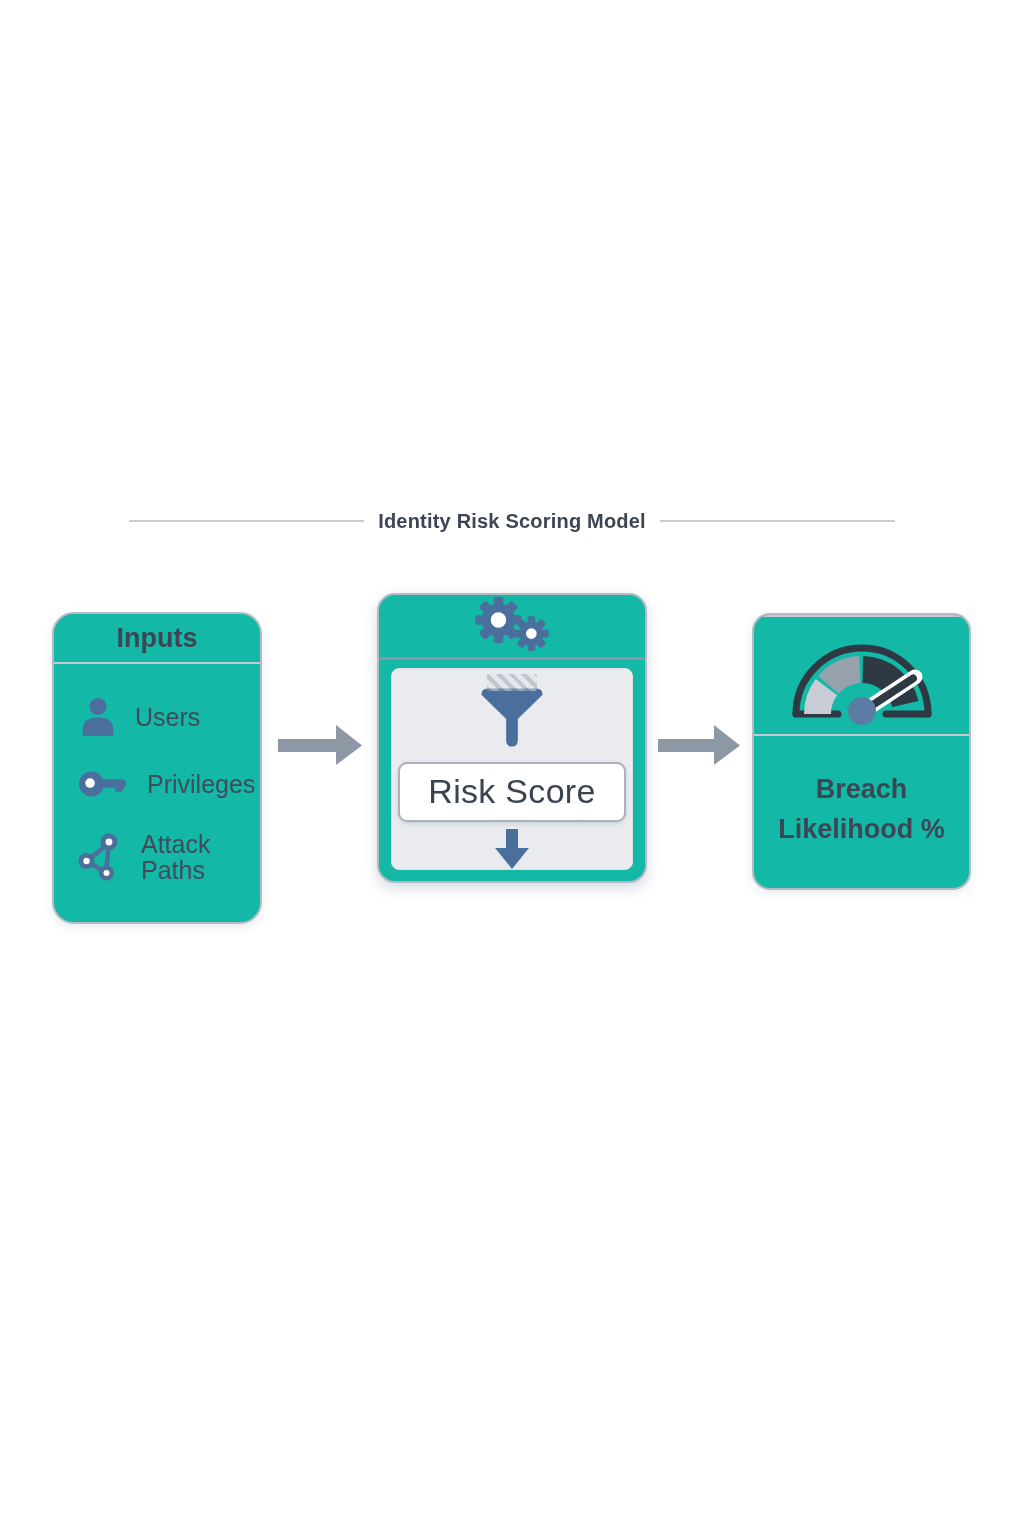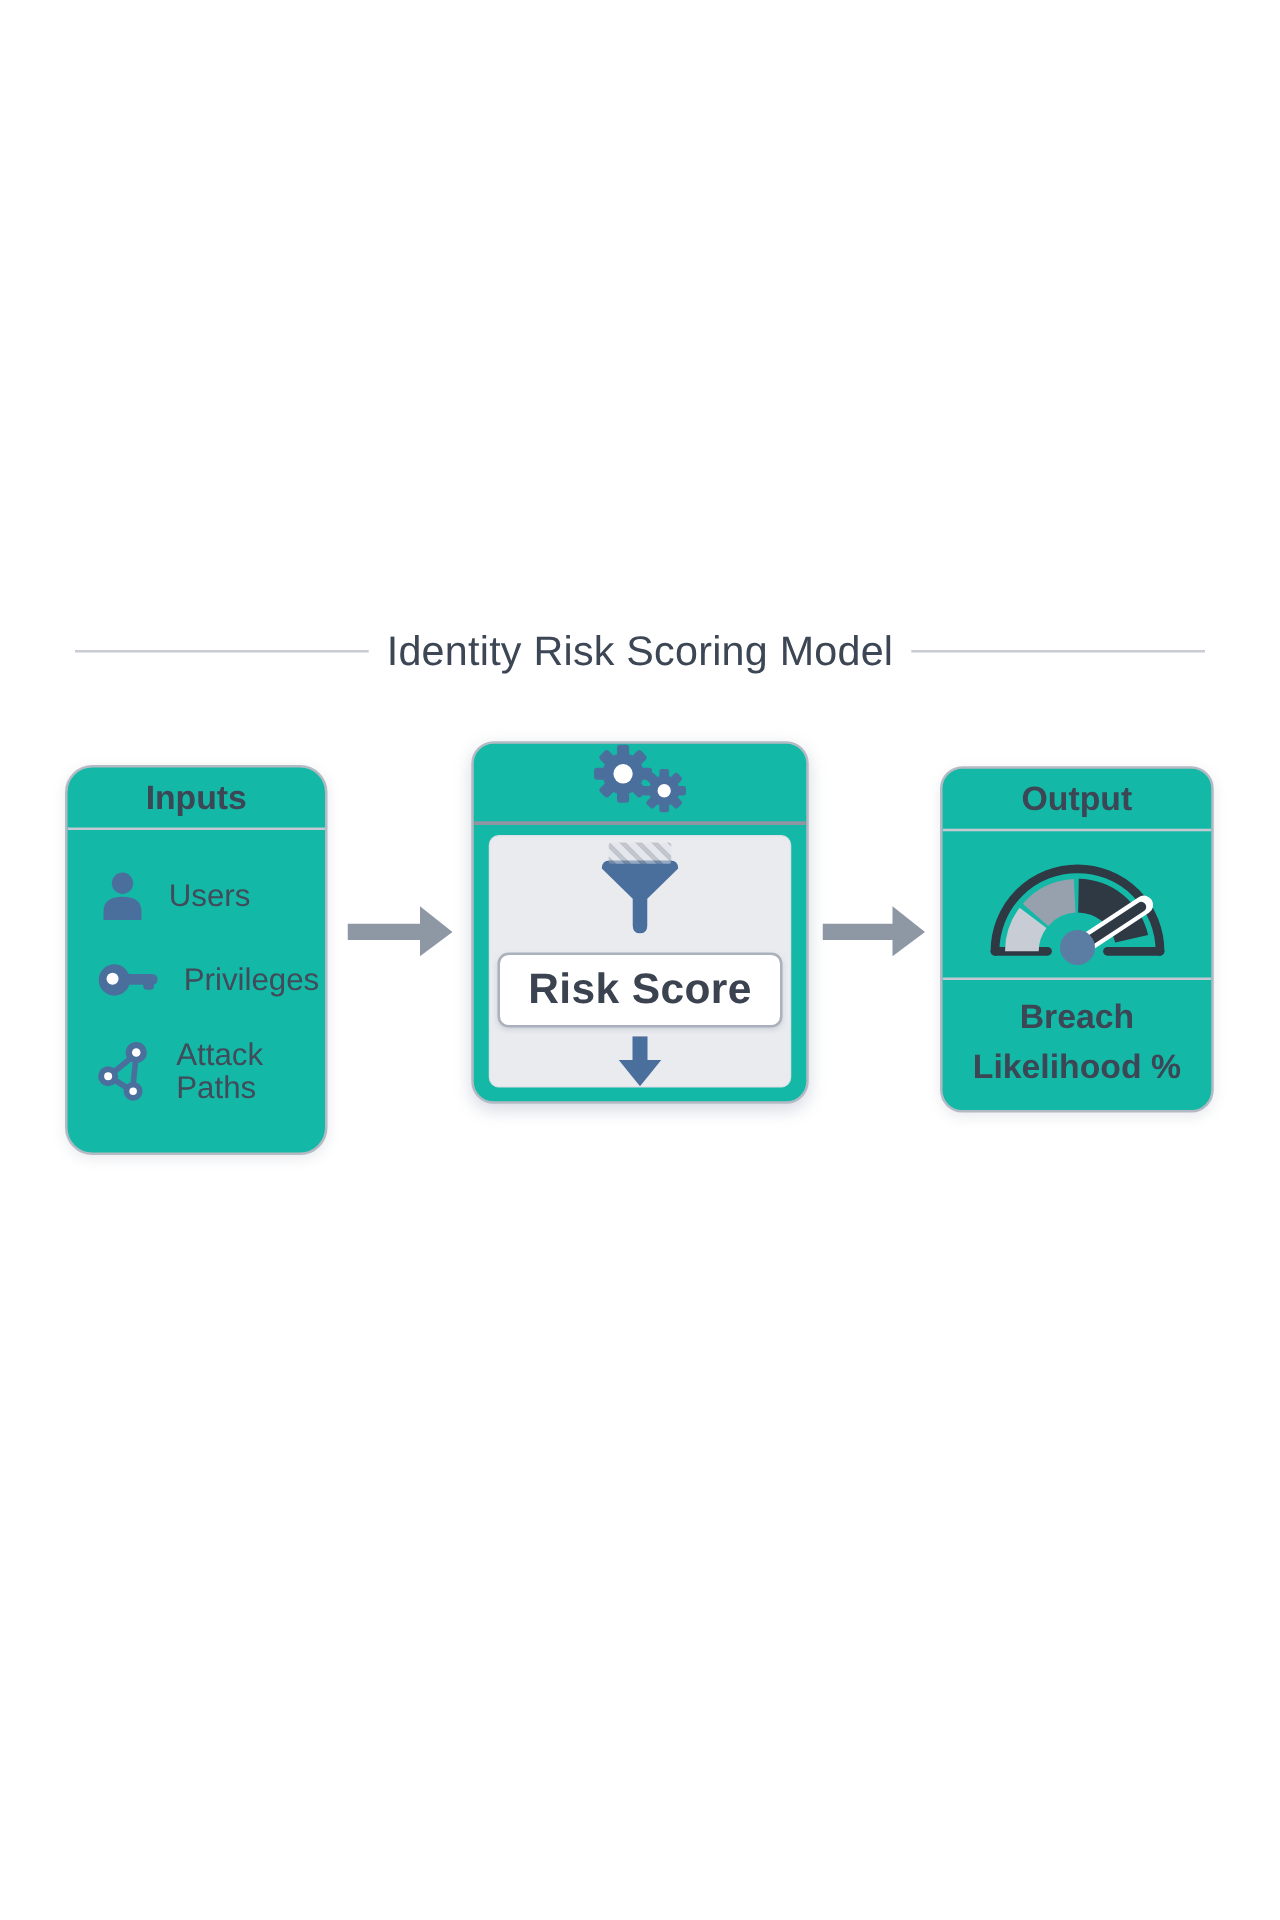--- a/index.html
+++ b/index.html
@@ -19,21 +19,21 @@
   }
   *{margin:0;padding:0;box-sizing:border-box;}
   html,body{background:#fff;}
   body{font-family:"Liberation Sans","DejaVu Sans",sans-serif;}
   .canvas{position:relative;width:1024px;height:1536px;background:#fff;overflow:hidden;}
 
   
   .title-row{position:absolute;top:498px;left:0;width:1024px;height:46px;
     display:flex;align-items:center;justify-content:center;}
   .title-line{height:2px;background:var(--title-line);flex:0 0 235px;}
-  .title-text{font-size:33px;font-weight:normal;color:var(--heading);
+  .title-text{font-size:20px;font-weight:bold;color:var(--heading);
     margin:16px 14px;letter-spacing:.2px;white-space:nowrap;}
 
   
   .node-box{position:absolute;background:#14b8a6;border:2px solid var(--border);
     border-radius:22px;box-shadow:0 3px 10px rgba(110,125,150,.16);
     display:flex;flex-direction:column;overflow:hidden;}
   .box-title{height:48px;display:flex;align-items:center;justify-content:center;
     font-size:27px;font-weight:bold;color:var(--heading);}
   .divider{border-top:2px solid var(--divider);width:100%;}
   .divider-strong{border-top:3px solid var(--divider-strong);width:100%;}
@@ -52,21 +52,21 @@
   .process-header{height:62px;display:flex;align-items:flex-end;justify-content:center;padding-bottom:2px;}
   .process-panel{position:absolute;left:12px;right:12px;top:73px;bottom:11px;
     background:var(--panel);border:1px solid #dde0e6;border-radius:8px;
     display:flex;flex-direction:column;align-items:center;overflow:hidden;}
   .faded-data{width:50px;height:18px;margin-top:5px;opacity:.5;border-radius:2px;
     background:repeating-linear-gradient(45deg,#9aa2ad 0 4px,#dfe2e7 4px 9px);}
   .funnel-wrap{margin-top:-5px;line-height:0;}
   .risk-score-box{margin-top:12px;width:228px;height:64px;background:#fff;
     border:2px solid #aab1bc;border-radius:9px;box-shadow:0 2px 4px rgba(120,130,150,.22);
     display:flex;align-items:center;justify-content:center;}
-  .risk-score-text{font-size:34px;font-weight:bold;color:#3b4350;letter-spacing:.3px;}
+  .risk-score-text{font-size:34px;font-weight:normal;color:#3b4350;letter-spacing:.3px;}
   .down-arrow-wrap{margin-top:7px;line-height:0;}
 
   
   .output-box{left:752px;top:613px;width:219px;height:277px;border-radius:18px;}
   .gauge-area{height:117px;display:flex;align-items:center;justify-content:center;}
   .output-label-area{flex:1;display:flex;align-items:center;justify-content:center;
     text-align:center;padding:4px 22px 10px;}
   .output-label{font-size:27px;font-weight:bold;color:var(--heading);
     line-height:40px;max-width:185px;}
 
@@ -237,21 +237,20 @@
   </div>
 
   <div class="flow-arrow flow-arrow-2">
     <svg width="82" height="44" viewBox="0 0 82 44">
       <rect class="fill-arrow" x="0" y="16" width="57" height="13"></rect>
       <polygon class="fill-arrow" points="56,2 82,22.5 56,42"></polygon>
     </svg>
   </div>
 
   <div class="node-box output-box">
-    <div class="box-title">Output</div>
     <div class="divider"></div>
     <div class="gauge-area">
       <span>
         <svg width="170" height="104" viewBox="0 0 170 104">
 
           <path class="stroke-gdark" d="M 19 92 A 66 66 0 0 1 151 92" fill="none" stroke-width="7" stroke-linecap="round"></path>
           <line class="stroke-gdark" x1="19" y1="92" x2="61" y2="92" stroke-width="7" stroke-linecap="round"></line>
           <line class="stroke-gdark" x1="109" y1="92" x2="151" y2="92" stroke-width="7" stroke-linecap="round"></line>
 
           <path class="fill-glight" d="M 27 92 A 58 58 0 0 1 38.7 57.1 L 60.2 73.3 A 31 31 0 0 0 54 92 Z"></path>

